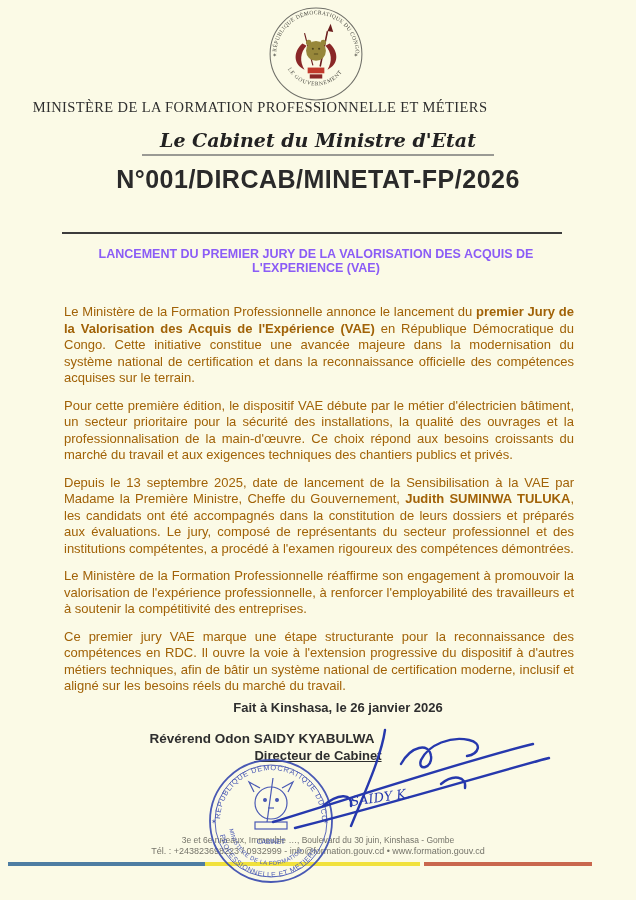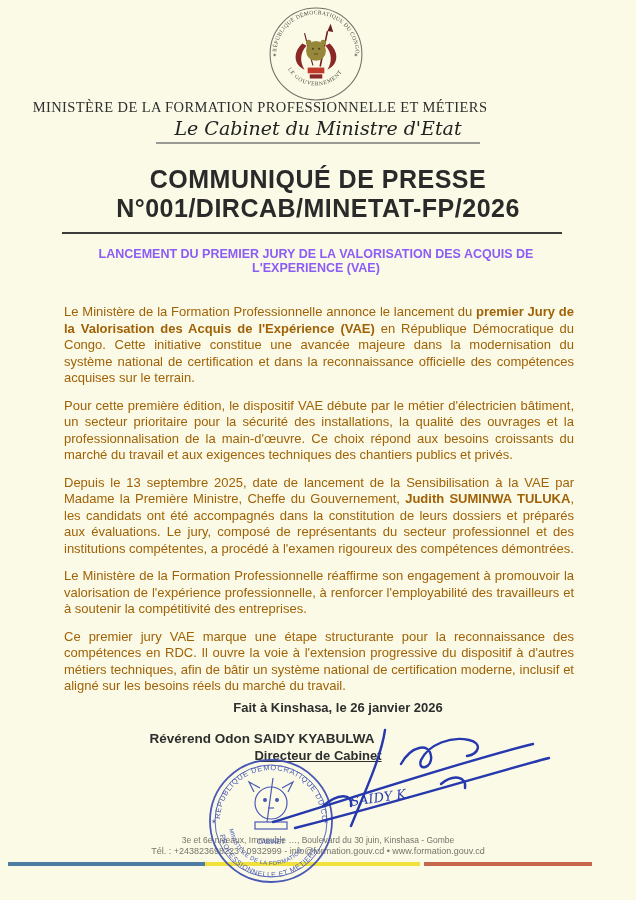--- a/index.html
+++ b/index.html
@@ -13,23 +13,23 @@
   
   .seal{left:268px; top:6px; width:96px; height:96px;}
   .ministry{
     left:0; top:99px; width:520px; text-align:center;
     font-family:"Liberation Serif", serif; font-size:14.5px; letter-spacing:.4px;
     color:#2e2e2e;
   }
   .office-wrap{left:0; top:117px; width:636px; text-align:center;}
   .office{
     display:inline-block;
-    font-family:"DejaVu Serif", serif; font-style:italic; font-weight:normal;
+    font-family:"DejaVu Serif", serif; font-style:italic; font-weight:bold;
     font-size:19px; color:#222;
-    border-bottom:2px solid #9a9a94; padding:0 18px 3px 18px;
+    border-bottom:2px solid #9a9a94; padding:0 18px 3px 18px;margin-top:12px;
   }
   .title{
     left:0; top:165px; width:636px; text-align:center;
     font-weight:bold; font-size:25px; line-height:29px; letter-spacing:.5px;
     color:#2a2a2a;
   }
   .rule{left:62px; top:232px; width:500px; height:2px; background:#3c3c3c;}
   .subject{
     left:56px; top:247px; width:520px; text-align:center;
     font-weight:bold; font-size:12.5px; color:#8b5cf6;
@@ -93,21 +93,20 @@
     </g>
   </svg>
 
   <div class="abs ministry">MINISTÈRE DE LA FORMATION PROFESSIONNELLE ET MÉTIERS</div>
 
   <div class="abs office-wrap">
     <span class="office">Le Cabinet du Ministre d'Etat</span>
   </div>
 
   <div class="abs title">
-    <div>COMMUNIQUÉ DE PRESSE</div>
     <div>N°001/DIRCAB/MINETAT-FP/2026</div>
   </div>
 
   <div class="abs rule"></div>
 
   <div class="abs subject">LANCEMENT DU PREMIER JURY DE LA VALORISATION DES ACQUIS DE L'EXPERIENCE (VAE)</div>
 
   <div class="abs body-text">
       <p class="para"><span>Le Ministère de la Formation Professionnelle annonce le lancement du </span><span class="bold">premier Jury de la Valorisation des Acquis de l'Expérience (VAE)</span><span> en République Démocratique du Congo. Cette initiative constitue une avancée majeure dans la modernisation du système national de certification et dans la reconnaissance officielle des compétences acquises sur le terrain.</span></p>
       <p class="para"><span>Pour cette première édition, le dispositif VAE débute par le métier d'électricien bâtiment, un secteur prioritaire pour la sécurité des installations, la qualité des ouvrages et la professionnalisation de la main-d'œuvre. Ce choix répond aux besoins croissants du marché du travail et aux exigences techniques des chantiers publics et privés.</span></p>

